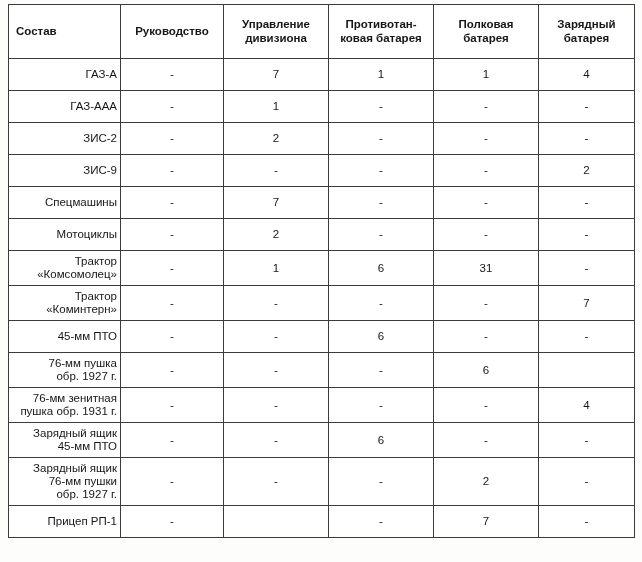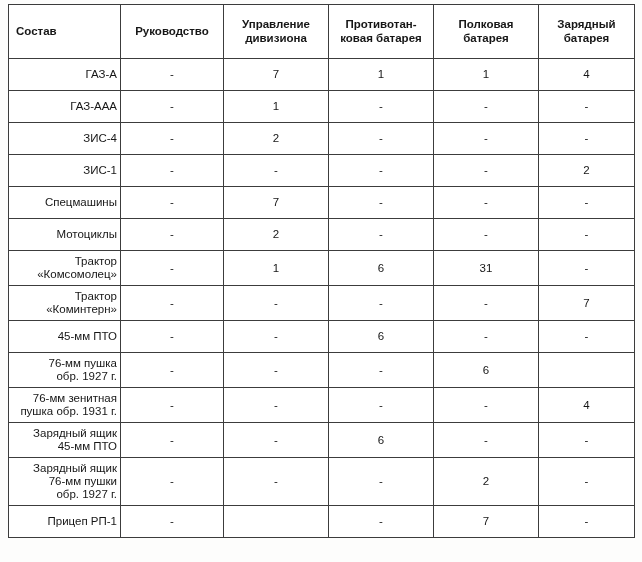--- a/index.html
+++ b/index.html
@@ -95,29 +95,29 @@
         </tr>
         <tr>
           <td class="label">ГАЗ-ААА</td>
           <td class="value">-</td>
           <td class="value">1</td>
           <td class="value">-</td>
           <td class="value">-</td>
           <td class="value">-</td>
         </tr>
         <tr>
-          <td class="label">ЗИС-4</td>
-          <td class="value">-</td>
-          <td class="value">2</td>
-          <td class="value">-</td>
-          <td class="value">-</td>
-          <td class="value">-</td>
-        </tr>
-        <tr>
-          <td class="label">ЗИС-1</td>
+          <td class="label">ЗИС-2</td>
+          <td class="value">-</td>
+          <td class="value">2</td>
+          <td class="value">-</td>
+          <td class="value">-</td>
+          <td class="value">-</td>
+        </tr>
+        <tr>
+          <td class="label">ЗИС-9</td>
           <td class="value">-</td>
           <td class="value">-</td>
           <td class="value">-</td>
           <td class="value">-</td>
           <td class="value">2</td>
         </tr>
         <tr>
           <td class="label">Спецмашины</td>
           <td class="value">-</td>
           <td class="value">7</td>

